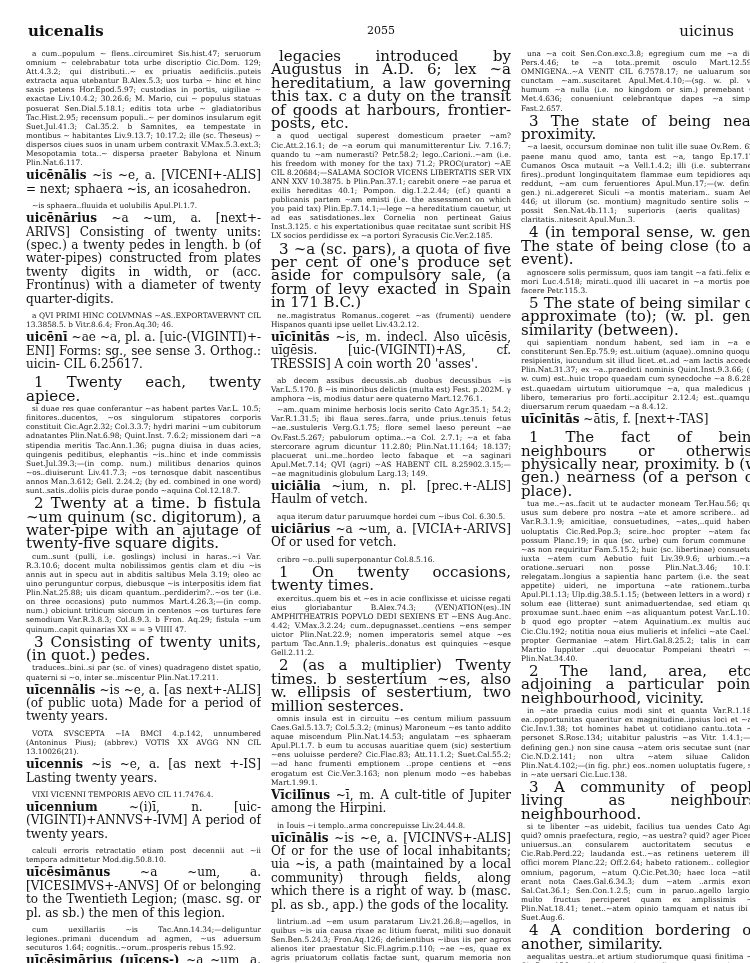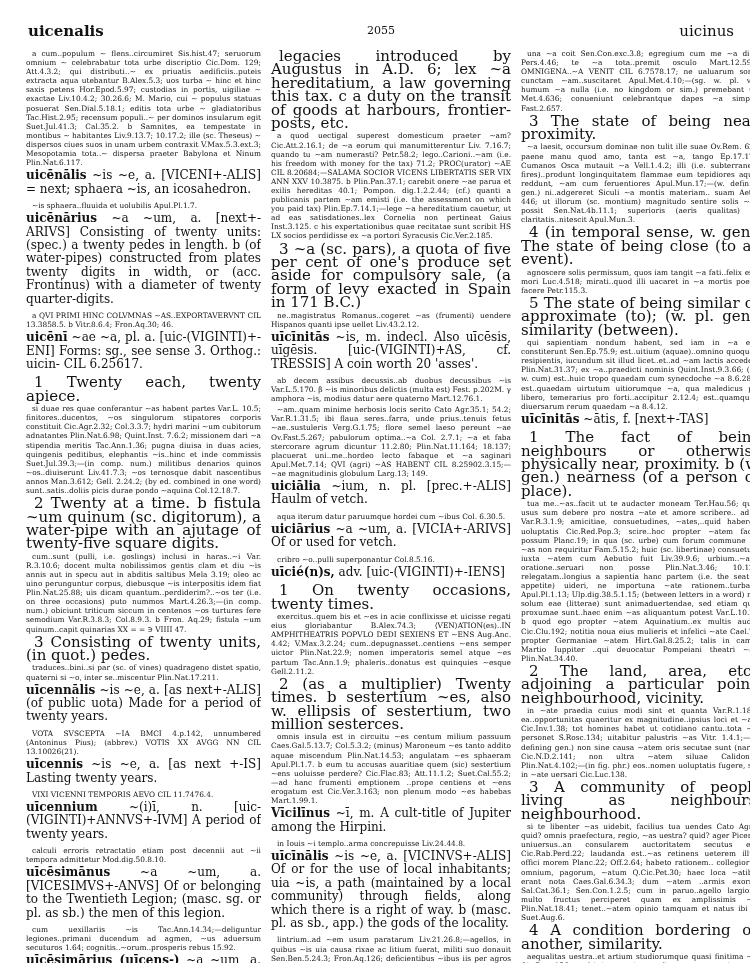--- a/index.html
+++ b/index.html
@@ -58,21 +58,20 @@
         <div class="quot">a quod uectigal superest domesticum praeter ~am? Cic.Att.2.16.1; de ~a eorum qui manumitterentur Liv. 7.16.7; quando tu ~am numerasti? Petr.58.2; lego..Carioni..~am (i.e. his freedom with money for the tax) 71.2; PROC(urator) ~AE CIL 8.20684;—SALAMA SOCIOR VICENS LIBERTATIS SER VIX ANN XXV 10.3875. b Plin.Pan.37.1; carebit onere ~ae parua et exilis hereditas 40.1; Pompon. dig.1.2.2.44; (cf.) quanti a publicanis partem ~am emisti (i.e. the assessment on which you paid tax) Plin.Ep.7.14.1;—lege ~a hereditatium cauetur, ut ad eas satisdationes..lex Cornelia non pertineat Gaius Inst.3.125. c his expertationibus quae recitatae sunt scribit HS LX socios perdidisse ex ~a portori Syracusis Cic.Ver.2.185.</div>
         <div class="sense">3 ~a (sc. pars), a quota of five per cent of one's produce set aside for compulsory sale, (a form of levy exacted in Spain in 171 B.C.)</div>
         <div class="quot">ne..magistratus Romanus..cogeret ~as (frumenti) uendere Hispanos quanti ipse uellet Liv.43.2.12.</div>
         <div class="head entry"><b>uīcīnitās</b> ~is, m. indecl. Also uīcēsis, uīgēsis. [uic-(VIGINTI)+AS, cf. TRESSIS] A coin worth 20 'asses'.</div>
         <div class="quot">ab decem assibus decussis..ab duobus decussibus ~is Var.L.5.170. β ~is minoribus delictis (multa est) Fest. p.202M. γ amphora ~is, modius datur aere quaterno Mart.12.76.1.</div>
         <div class="quot">~am..quam minime herbosis locis serito Cato Agr.35.1; 54.2; Var.R.1.31.5; ibi flaua seres..farra, unde prius..tenuis fetus ~ae..sustuleris Verg.G.1.75; flore semel laeso pereunt ~ae Ov.Fast.5.267; pabulorum optima..~a Col. 2.7.1; ~a et faba stercorare agrum dicuntur 11.2.80; Plin.Nat.11.164; 18.137; placuerat uni..me..hordeo lecto fabaque et ~a saginari Apul.Met.7.14; QVI (agri) ~AS HABENT CIL 8.25902.3.15;—~ae magnitudinis globulum Larg.13; 149.</div>
         <div class="head entry"><b>uiciālia</b> ~ium, n. pl. [prec.+-ALIS] Haulm of vetch.</div>
         <div class="quot">aqua iterum datur paruumque hordei cum ~ibus Col. 6.30.5.</div>
         <div class="head entry"><b>uiciārius</b> ~a ~um, a. [VICIA+-ARIVS] Of or used for vetch.</div>
         <div class="quot">cribro ~o..pulli superponantur Col.8.5.16.</div>
-        <div class="head entry"><b>uīcié(n)s,</b> adv. [uic-(VIGINTI)+-IENS]</div>
         <div class="sense">1 On twenty occasions, twenty times.</div>
         <div class="quot">exercitus..quem bis et ~es in acie conflixisse et uicisse regati eius gloriabantur B.Alex.74.3; ⟨VEN⟩ATION(es)..IN AMPHITHEATRIS POPVLO DEDI SEXIENS ET ~ENS Aug.Anc. 4.42; V.Max.3.2.24; cum..depugnasset..centiens ~ens semper uictor Plin.Nat.22.9; nomen imperatoris semel atque ~es partum Tac.Ann.1.9; phaleris..donatus est quinquies ~esque Gell.2.11.2.</div>
         <div class="sense">2 (as a multiplier) Twenty times. b sestertium ~es, also w. ellipsis of sestertium, two million sesterces.</div>
         <div class="quot">omnis insula est in circuitu ~es centum milium passuum Caes.Gal.5.13.7; Col.5.3.2; (minus) Maroneum ~es tanto addito aquae miscendum Plin.Nat.14.53; angulatam ~es sphaeram Apul.Pl.1.7. b eum tu accusas auaritiae quem (sic) sestertium ~ens uoluisse perdere? Cic.Flac.83; Att.11.1.2; Suet.Cal.55.2;—ad hanc frumenti emptionem ..prope centiens et ~ens erogatum est Cic.Ver.3.163; non plenum modo ~es habebas Mart.1.99.1.</div>
         <div class="head entry"><b>Vīcilīnus</b> ~ī, m. A cult-title of Jupiter among the Hirpini.</div>
         <div class="quot">in Iouis ~i templo..arma concrepuisse Liv.24.44.8.</div>
         <div class="head entry"><b>uīcīnālis</b> ~is ~e, a. [VICINVS+-ALIS] Of or for the use of local inhabitants; uia ~is, a path (maintained by a local community) through fields, along which there is a right of way. b (masc. pl. as sb., app.) the gods of the locality.</div>
         <div class="quot">lintrium..ad ~em usum paratarum Liv.21.26.8;—agellos, in quibus ~is uia causa rixae ac litium fuerat, militi suo donauit Sen.Ben.5.24.3; Fron.Aq.126; deficientibus ~ibus iis per agros alienos iter praestatur Sic.Fl.agrim.p.110; ~ae ~es, quae ex agris priuatorum collatis factae sunt, quarum memoria non exstat, publicarum uiarum numero sunt Ulp.dig.43.7.3. b GENIO VICI ~IBVS EX PROMISSO CIL 8.23598.</div>
       </div>
     <div class="col c3">

